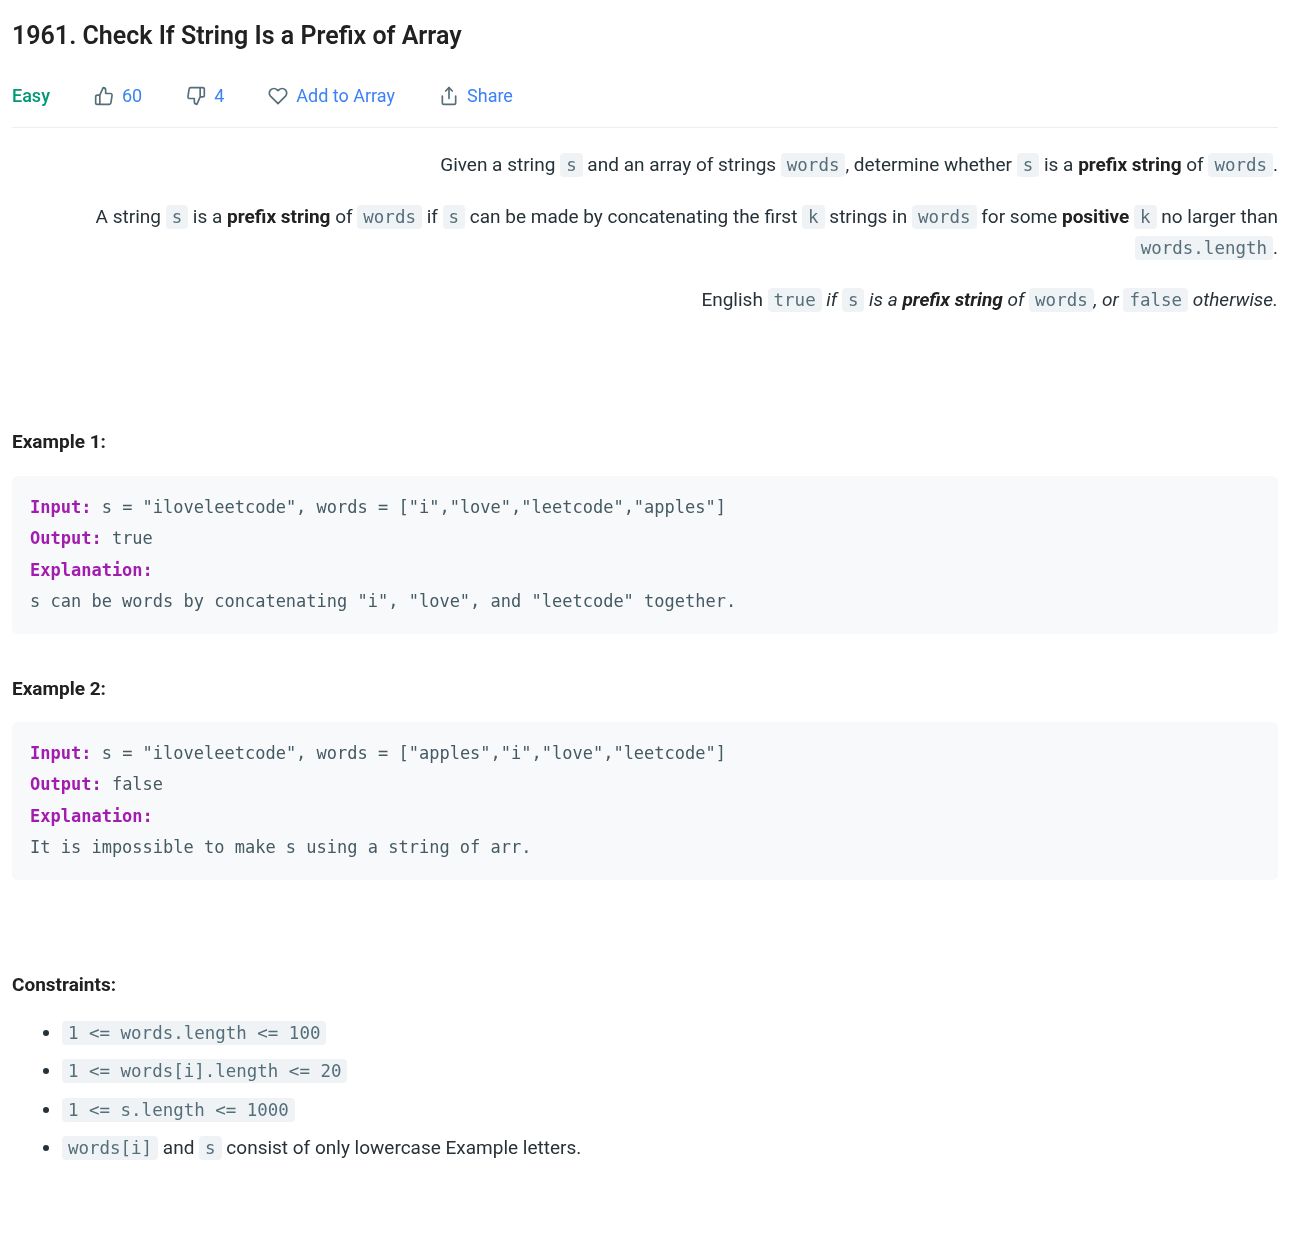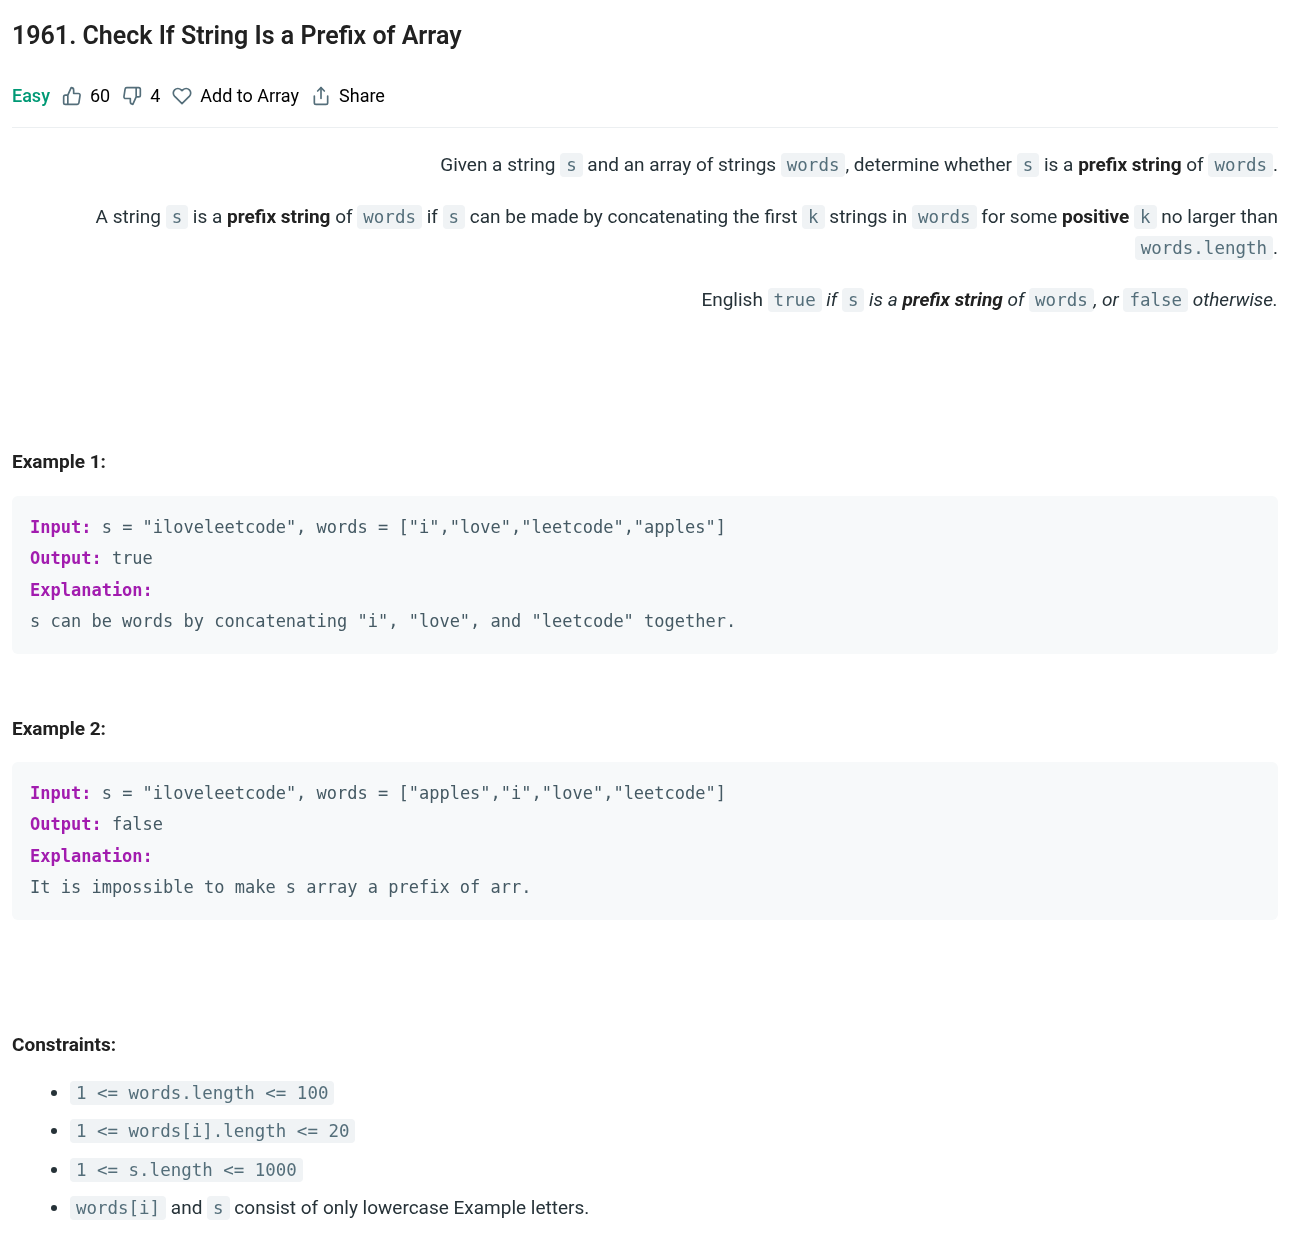--- a/index.html
+++ b/index.html
@@ -12,37 +12,37 @@
   }
   .title {
     font-size: 25px;
     font-weight: 600;
     color: #212121;
     margin: 4px 0 26px 0;
   }
   .meta-row {
     display: flex;
     align-items: flex-start;
-    gap: 12px;
+    gap: 44px;
     padding-bottom: 16px;
     border-bottom: 1px solid #eceff1;
     margin-bottom: 22px;
     color: #546e7a;
     font-size: 18px;
   }
   .difficulty {
     color: #009975;
     font-weight: 500;
   }
   .meta-item {
     display: inline-flex;
     align-items: center;
     gap: 8px;
     cursor: pointer;
-    color: #000000;
+    color: #3b82f6;
   }
   .meta-item svg {
     width: 20px;
     height: 20px;
     stroke: #546e7a;
     fill: none;
     stroke-width: 2;
     stroke-linecap: round;
     stroke-linejoin: round;
   }
@@ -58,37 +58,37 @@
     padding: 2px 6px;
     border-radius: 4px;
     font-size: 0.92em;
   }
   strong.emph { font-weight: 700; color:#212121; }
   em { font-style: italic; }
   .example-heading, .constraints-heading {
     font-weight: 700;
     color: #212121;
     font-size: 19px;
-    margin: 60px 0 18px 0;
+    margin: 40px 0 18px 0;
   }
   .spacer-lg { height: 50px; }
   pre.codeblock {
     background: #f7f9fa;
     border-radius: 6px;
     padding: 16px 18px;
     font-family: ui-monospace, SFMono-Regular, Menlo, Consolas, monospace;
     font-size: 17px;
     line-height: 1.85;
     color: #455a64;
     white-space: pre-wrap;
     margin: 0;
   }
   pre.codeblock .lab { font-weight: 700; color:#a21caf; }
   ul.constraints {
-    margin: 16px;
+    margin: 8px;
     padding-left: 42px;
   }
   ul.constraints li {
     margin: 8px 0;
     color: #263238;
   }
 </style>
 </head>
 <body>
 
@@ -145,21 +145,21 @@
 <div class="example-heading">Example 1:</div>
 <pre class="codeblock"><span class="lab">Input:</span><span> s = "iloveleetcode", words = ["i","love","leetcode","apples"]</span>
 <span class="lab">Output:</span><span> true</span>
 <span class="lab">Explanation:</span>
 <span>s can be words by concatenating "i", "love", and "leetcode" together.</span></pre>
 
 <div class="example-heading">Example 2:</div>
 <pre class="codeblock"><span class="lab">Input:</span><span> s = "iloveleetcode", words = ["apples","i","love","leetcode"]</span>
 <span class="lab">Output:</span><span> false</span>
 <span class="lab">Explanation:</span>
-<span>It is impossible to make s array a prefix of arr.</span></pre>
+<span>It is impossible to make s using a string of arr.</span></pre>
 
 <div class="spacer-lg"></div>
 
 <div class="constraints-heading">Constraints:</div>
 <ul class="constraints">
   <li><code class="inline-code">1 &lt;= words.length &lt;= 100</code></li>
   <li><code class="inline-code">1 &lt;= words[i].length &lt;= 20</code></li>
   <li><code class="inline-code">1 &lt;= s.length &lt;= 1000</code></li>
   <li><code class="inline-code">words[i]</code><span> and </span><code class="inline-code">s</code><span> consist of only lowercase Example letters.</span></li>
 </ul>

